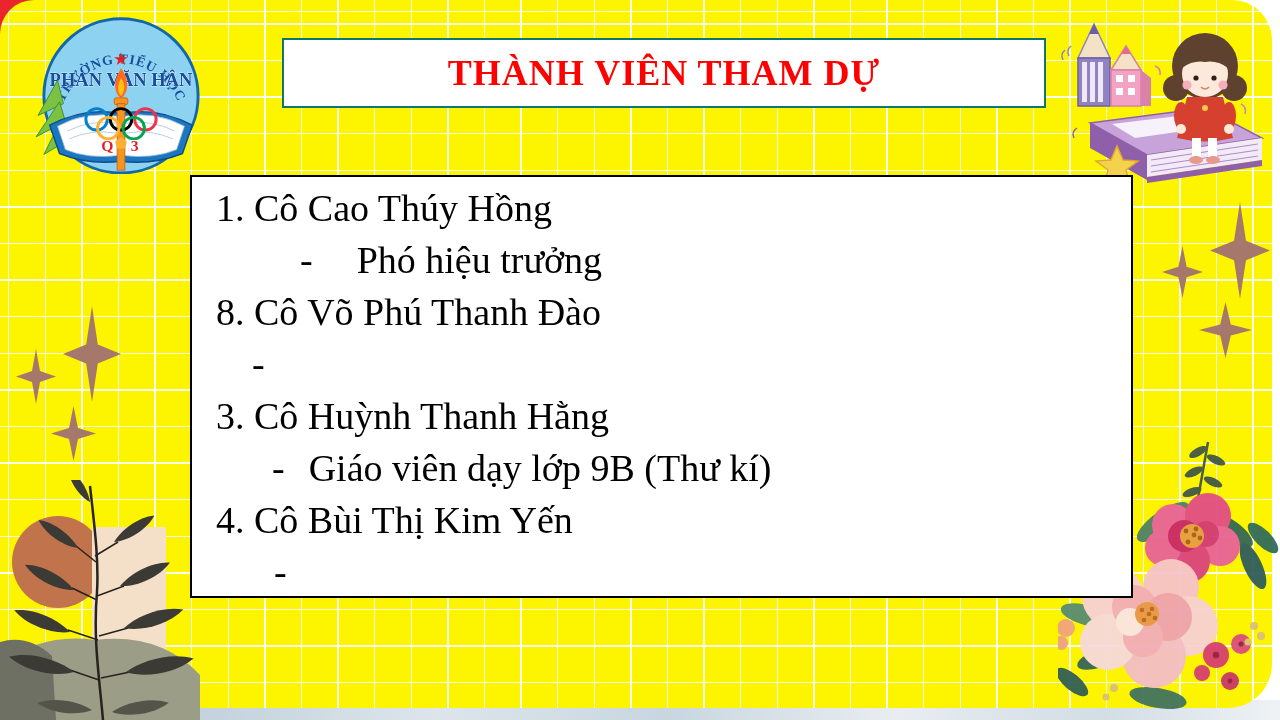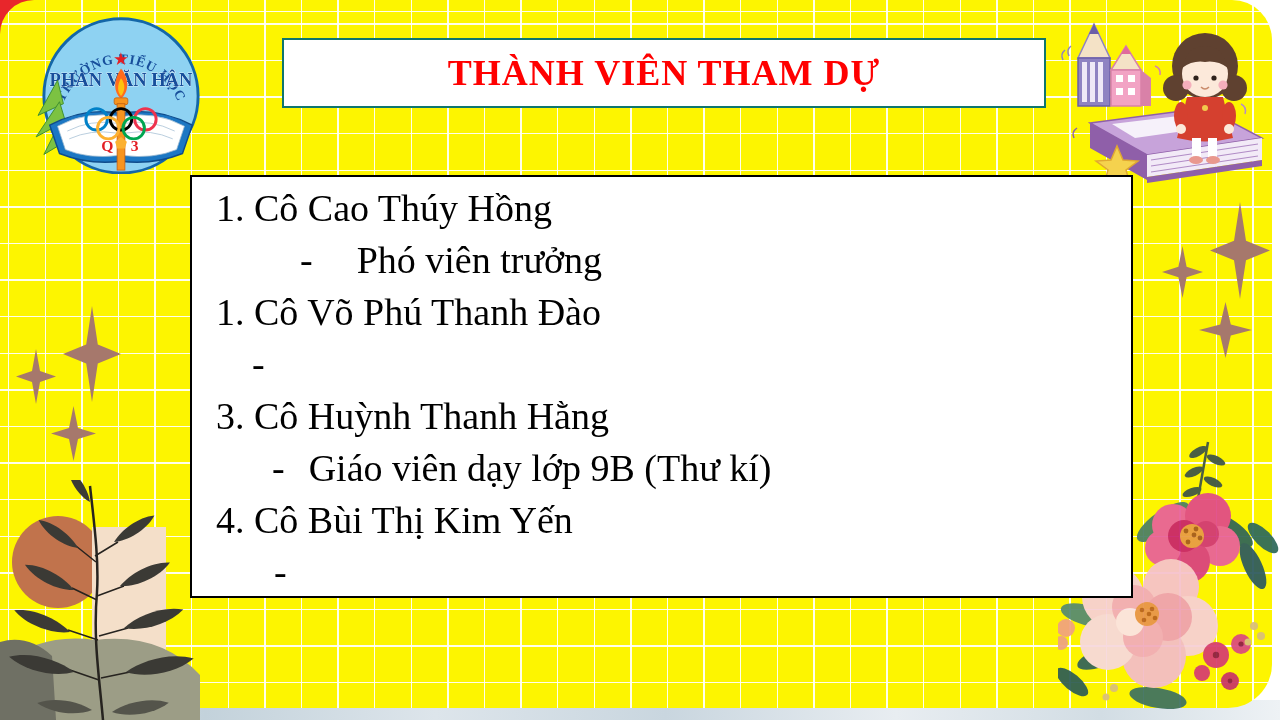--- a/index.html
+++ b/index.html
@@ -101,22 +101,22 @@
       <text x="109" y="144" text-anchor="middle" font-size="16" font-weight="bold" fill="#e31e24" stroke="#ffffff" stroke-width="0.6" paint-order="stroke">3</text>
     </g>
   </svg>
 
   <div id="banner">
     <span class="title">THÀNH VIÊN THAM DỰ</span>
   </div>
 
   <div id="members-box">
     <div class="line"><span>1. Cô Cao Thúy Hồng</span></div>
-    <div class="line s1"><span class="dash">-</span><span>Phó viên trưởng</span></div>
-    <div class="line"><span>1. Cô Võ Phú Thanh Đào</span></div>
+    <div class="line s1"><span class="dash">-</span><span>Phó hiệu trưởng</span></div>
+    <div class="line"><span>8. Cô Võ Phú Thanh Đào</span></div>
     <div class="line s2"><span class="dash">-</span></div>
     <div class="line"><span>3. Cô Huỳnh Thanh Hằng</span></div>
     <div class="line s3"><span class="dash">-</span><span>Giáo viên dạy lớp 9B (Thư kí)</span></div>
     <div class="line"><span>4. Cô Bùi Thị Kim Yến</span></div>
     <div class="line s4"><span class="dash">-</span></div>
   </div>
 
   <svg class="sparkle" style="left:63px;top:306px" width="58" height="96" viewBox="0 0 100 100" preserveAspectRatio="none">
       <polygon points="50,0 60,40 100,50 60,60 50,100 40,60 0,50 40,40" fill="#a6786c"></polygon>
     </svg>

